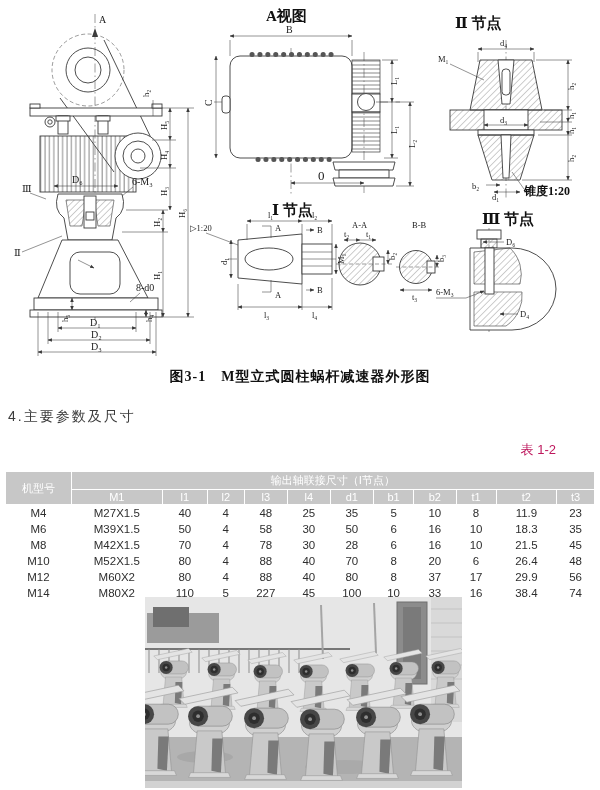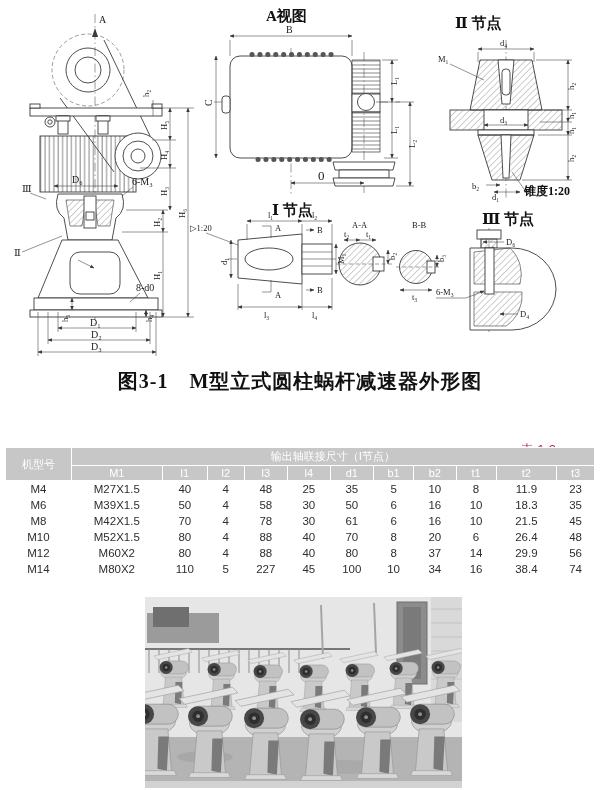--- a/index.html
+++ b/index.html
@@ -10,24 +10,24 @@
   .lbl-s{font-size:8.5px;fill:#1b1b1b;}
   .ttl{font-size:15px;font-weight:700;fill:#111;}
   .ln{fill:none;stroke:#3a3a3a;stroke-width:0.9;}
   .tn{fill:none;stroke:#3a3a3a;stroke-width:0.55;}
   .dim{fill:none;stroke:#3a3a3a;stroke-width:0.55;}
   .cl{fill:none;stroke:#4a4a4a;stroke-width:0.55;stroke-dasharray:9 3 1.5 3;}
   .dsh{fill:none;stroke:#4a4a4a;stroke-width:0.55;stroke-dasharray:4 2.5;}
   .wfill{fill:#fff;stroke:#3a3a3a;stroke-width:0.9;}
   .caption{position:absolute;top:368px;left:0;width:600px;text-align:center;
            font-family:"Liberation Serif","DejaVu Serif",serif;font-weight:700;
-           font-size:20px;color:#111;letter-spacing:1px;}
+           font-size:14px;color:#111;letter-spacing:1px;}
   .heading{position:absolute;top:408px;left:8px;font-size:14px;color:#3c3c3c;letter-spacing:2px;}
   .tlabel{position:absolute;top:441px;right:44px;font-size:13px;color:#be185d;}
-  .tableWrap{position:absolute;top:447px;left:5px;width:590px;}
+  .tableWrap{position:absolute;top:471px;left:5px;width:590px;}
   table{width:100%;border-collapse:collapse;table-layout:fixed;}
   th{background:#c7c7c7;color:#fff;font-weight:400;font-size:11px;
      border:1px solid #fff;padding:1px 0;text-align:center;}
   td{font-size:11.5px;color:#2e2e2e;text-align:center;padding:2px 0;background:#fff;}
   .photoWrap{position:absolute;top:597px;left:145px;width:317px;height:191px;}
 </style>
 </head>
 <body>
 
 <div id="page">
@@ -294,20 +294,21 @@
       <text class="lbl-s" x="436" y="295">6-M₃</text>
       <line class="tn" x1="436" y1="298" x2="466" y2="298"></line>
       <line class="tn" x1="466" y1="298" x2="484" y2="291" marker-end="url(#ar)"></line>
       <line class="dim" x1="518" y1="314" x2="500" y2="314" marker-end="url(#ar)"></line>
       <text class="lbl-s" x="520" y="317">D₄</text>
     </g>
   </svg>
 
   
   <div class="caption">图3-1　M型立式圆柱蜗杆减速器外形图</div>
+  <div class="heading">4.主要参数及尺寸</div>
   <div class="tlabel">表 1-2</div>
 
   
   <div class="tableWrap">
     <table>
       <colgroup>
         <col style="width:11.2%">
           <col style="width:15.4%">
           <col style="width:7.7%">
           <col style="width:6.2%">
@@ -368,21 +369,21 @@
             <td>18.3</td>
             <td>35</td>
         </tr>
         <tr>
           <td>M8</td>
           <td>M42X1.5</td>
             <td>70</td>
             <td>4</td>
             <td>78</td>
             <td>30</td>
-            <td>61</td>
+            <td>28</td>
             <td>6</td>
             <td>16</td>
             <td>10</td>
             <td>21.5</td>
             <td>45</td>
         </tr>
         <tr>
           <td>M10</td>
           <td>M52X1.5</td>
             <td>80</td>
@@ -399,34 +400,34 @@
         <tr>
           <td>M12</td>
           <td>M60X2</td>
             <td>80</td>
             <td>4</td>
             <td>88</td>
             <td>40</td>
             <td>80</td>
             <td>8</td>
             <td>37</td>
-            <td>14</td>
+            <td>17</td>
             <td>29.9</td>
             <td>56</td>
         </tr>
         <tr>
           <td>M14</td>
           <td>M80X2</td>
             <td>110</td>
             <td>5</td>
             <td>227</td>
             <td>45</td>
             <td>100</td>
             <td>10</td>
-            <td>34</td>
+            <td>33</td>
             <td>16</td>
             <td>38.4</td>
             <td>74</td>
         </tr>
       </tbody>
     </table>
   </div>
 
   
   <div class="photoWrap">

